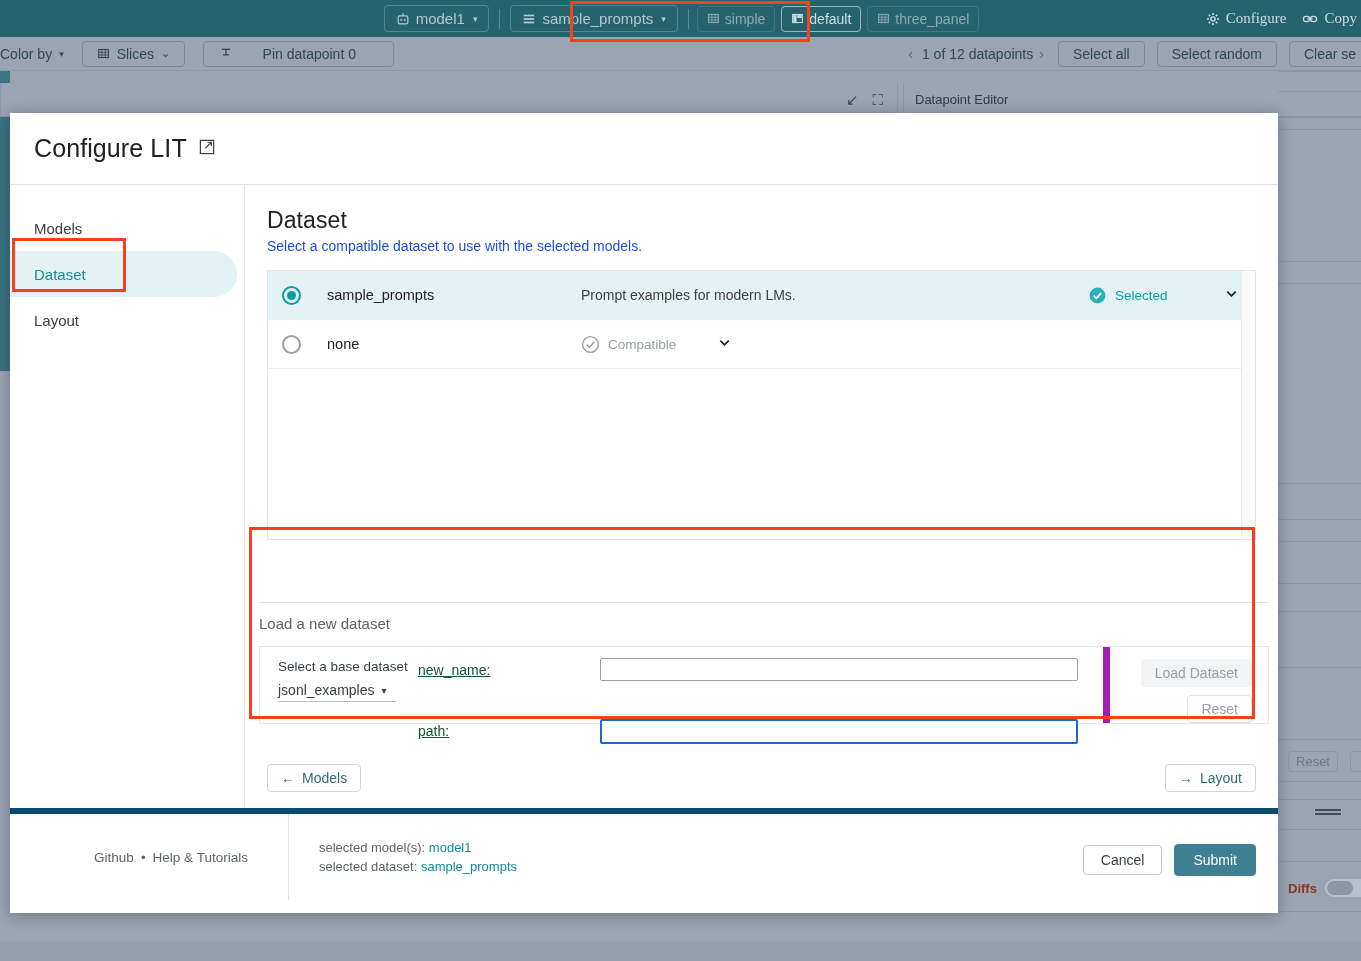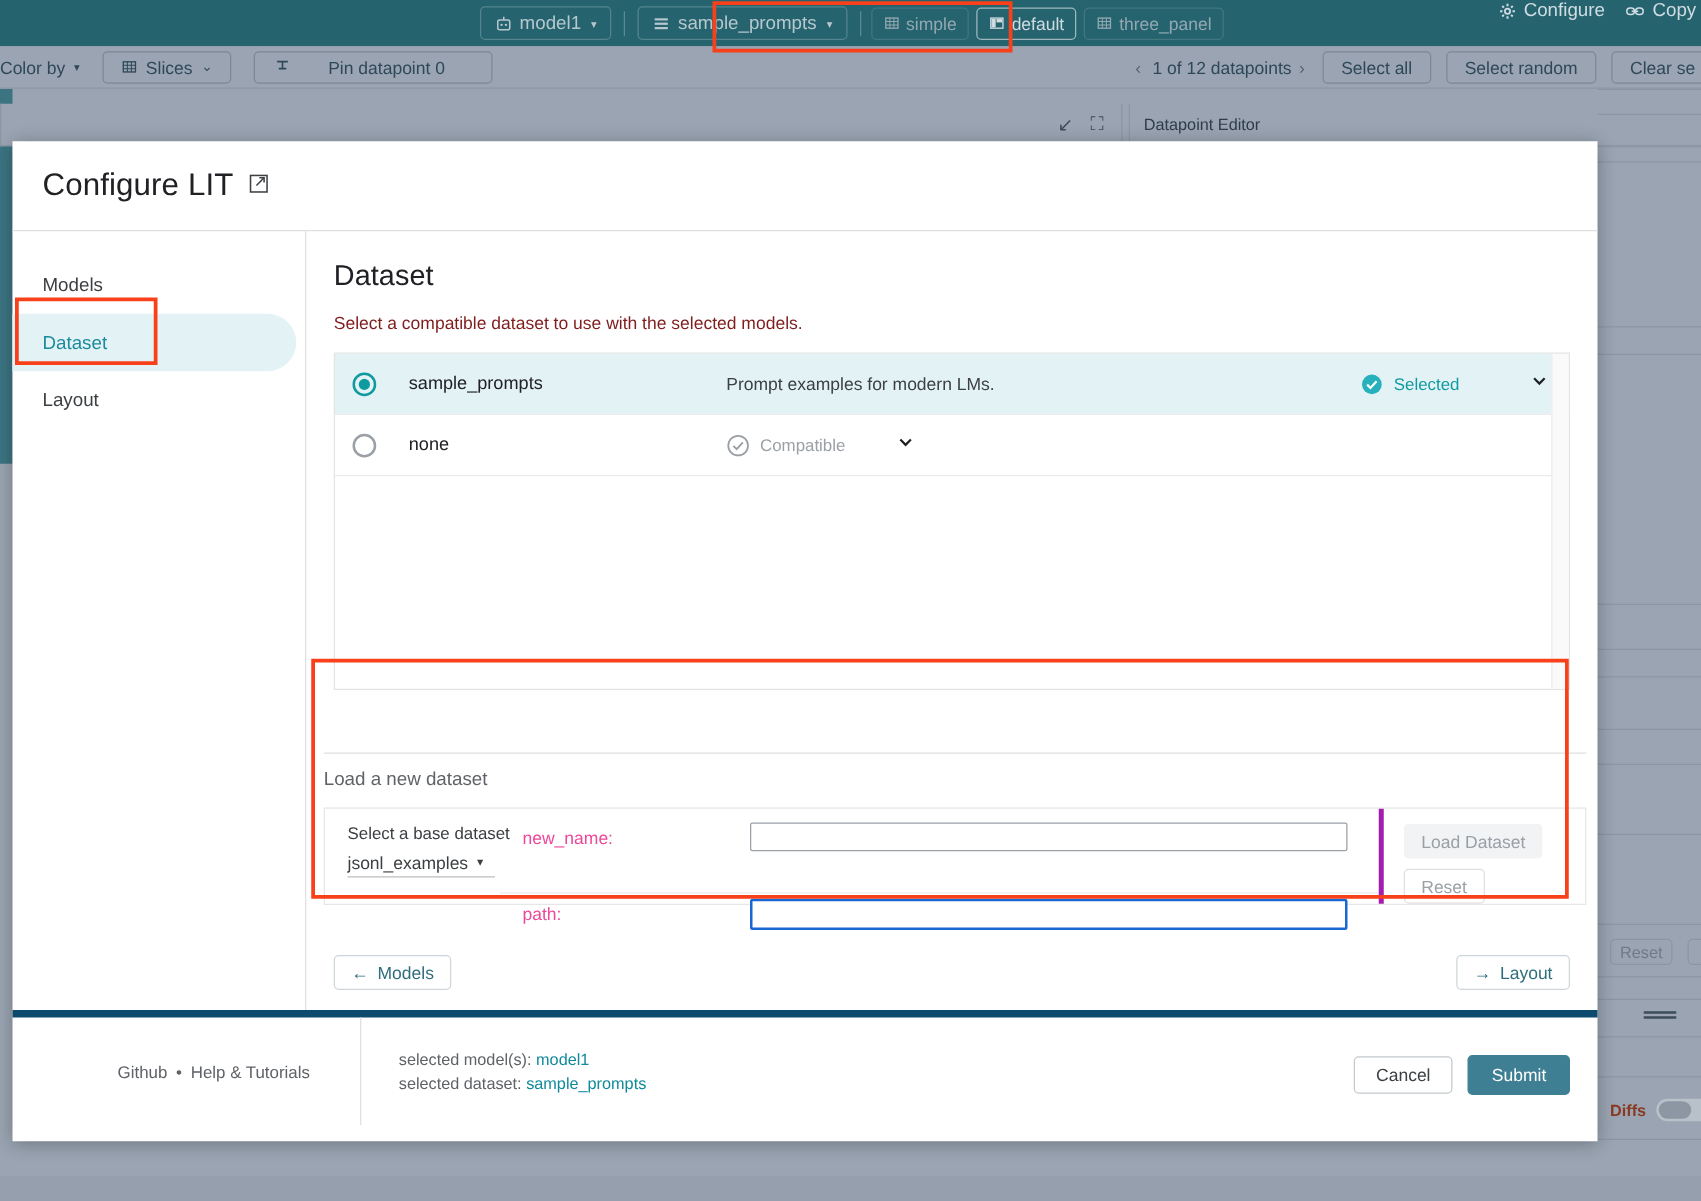--- a/index.html
+++ b/index.html
@@ -36,21 +36,21 @@
   .tb-tab {
     display:flex; align-items:center; gap:5px;
     color:#93a9b1; font-size:14px;
     padding: 4px 9px; margin: 0 3px;
     border:1px solid rgba(255,255,255,0.13);
     border-radius:4px; white-space:nowrap;
   }
   .tb-tab.active { color:#cfdde2; border-color: rgba(255,255,255,0.55); }
   .topbar-right {
     position:absolute; right: 0px; top:0; height:37px;
-    display:flex; align-items:flex-start; gap: 16px; padding-right: 4px;
+    display:flex; align-items:center; gap: 16px; padding-right: 4px; font-family: Liberation Serif, serif;
   }
   .tb-action { display:flex; align-items:center; gap:6px; color:#cfdde2; font-size:15px; white-space:nowrap;}
 
   
   .toolbar2 {
     position:absolute; left:0; top:37px; width:1361px; height:34px;
     background:#9aa4b2; border-bottom:1px solid #8c97a6;
     display:flex; align-items:center;
   }
   .t2-left { display:flex; align-items:center; gap:0px; padding-left:0px; }
@@ -118,21 +118,21 @@
     padding-top:20px; position:relative;
   }
   .side-item {
     height:46px; display:flex; align-items:center; padding-left:24px;
     font-size:15px; color:#3c4043; border-radius:0 23px 23px 0; margin-right:0px;
   }
   .side-item.active { background:#e3f3f5; color:#1a8a9c; width:227px; }
 
   .main { flex:1; padding: 22px 22px 0 22px; position:relative; }
   .main h2 { margin:0; font-size:23px; font-weight:400; color:#202124; letter-spacing:0.1px;}
-  .main .sub { margin-top:16px; font-size:14px; color:#7f1d1d; }
+  .main .sub { margin-top:4px; font-size:14px; color:#1d4ed8; }
 
   .ds-list {
     margin-top:16px; height:270px; border:1px solid #e4e4e4; background:#fff;
     position:relative; overflow:hidden;
   }
   .ds-row {
     height:49px; display:flex; align-items:center; border-bottom:1px solid #ececec;
     padding: 0 10px 0 14px;
   }
   .ds-row.sel { background:#e3f3f5; }
@@ -157,24 +157,24 @@
   }
   .basesel { width:140px; padding:12px 0 0 18px; }
   .basesel .lbl { font-size:13.5px; color:#3c4043; white-space:nowrap;}
   .basesel .dd {
     margin-top:8px; font-size:14px; color:#3c4043; border-bottom:1px solid #bdbdbd;
     width:118px; padding-bottom:3px; display:flex; align-items:center; gap:7px;
   }
   .fields { flex:1; padding-top:6px; }
   .frow { display:flex; align-items:center; height:33px; }
   .frow + .frow { border-top:1px solid #ececec;margin-top:28px; }
-  .fkey { width:200px; font-size:14px; color:#ec4899; padding-left:18px;}
+  .fkey { width:200px; font-size:14px; color:#14532d; padding-left:18px;text-decoration:underline;}
   .finput { width:478px; height:23px; border:1px solid #9aa0a6; border-radius:2px; background:#fff; }
   .finput.focus { border:2px solid #1967d2; height:25px; }
-  .fbtns { width:165px; border-left:4px solid #a21caf; padding:12px 16px 0 16px; }
+  .fbtns { width:165px; border-left:7px solid #a21caf; padding:12px 16px 0 16px; text-align:right; }
   .btn-dis {
     display:inline-block; font-size:14px; color:#9aa0a6; background:#f1f3f4;
     padding:5px 13px; border-radius:4px; border:1px solid transparent;
   }
   .btn-dis2 {
     display:inline-block; font-size:14px; color:#9aa0a6; background:#fff;
     padding:5px 13px; border-radius:4px; border:1px solid #e0e0e0; margin-top:8px;
   }
 
   .nav-row {

